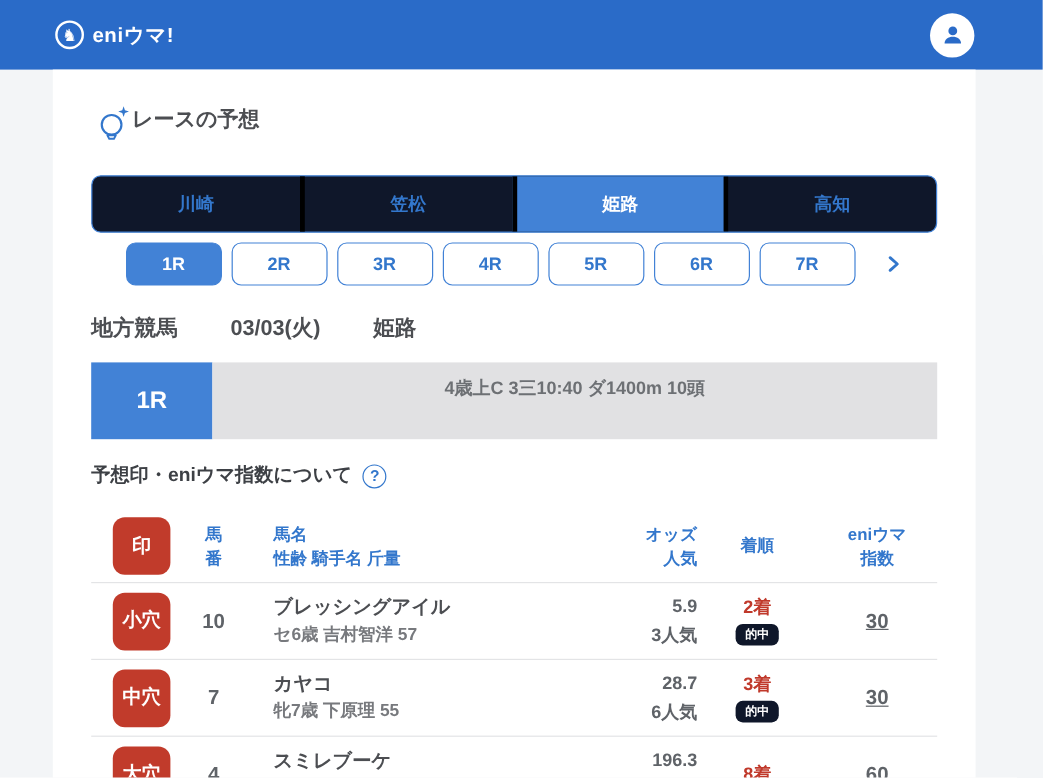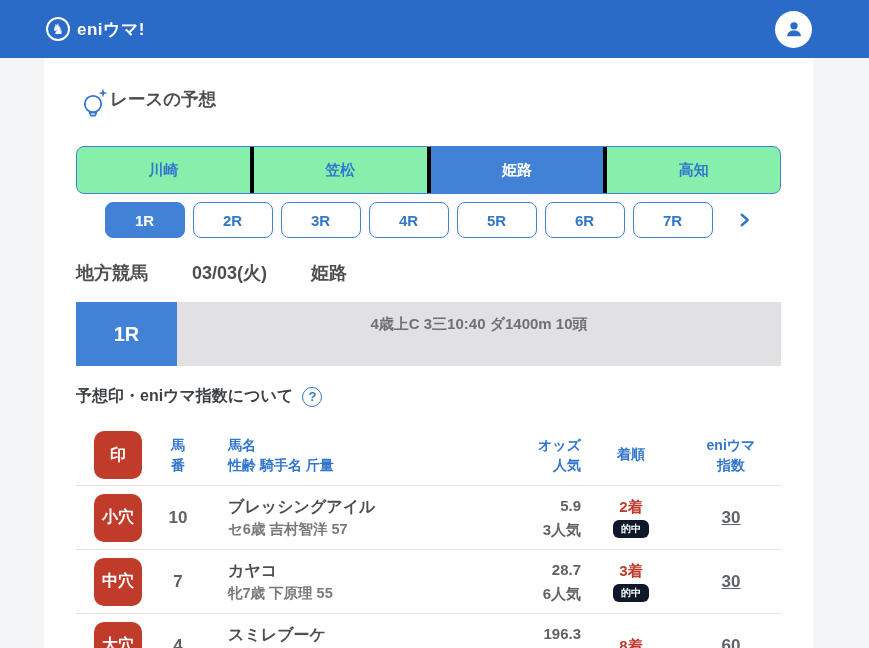--- a/index.html
+++ b/index.html
@@ -29,21 +29,21 @@
   
   .card {
     margin-left:44px; width:769px; min-height:590px;
     background:#fff; padding:18px 32px 0;
   }
   .title-row { display:flex; align-items:flex-start; margin:11px 0 0 4px; }
   .page-title { font-size:17.5px; font-weight:bold; color:#4c4e52; }
   
   .track-tabs {
     display:flex; height:48px; margin-top:29px;
-    border:1px solid #4282d6; border-radius:8px; background:#86efac;
+    border:1px solid #4282d6; border-radius:8px; background:#0f172a;
   }
   .track-tab {
     flex:1; display:flex; align-items:center; justify-content:center;
     font-size:15px; font-weight:bold; color:#3377cc; cursor:pointer;
     border-left:4px solid #000000;
   }
   .track-tab:first-child { border-left:none; border-radius:7px 0 0 7px; }
   .track-tab:last-child { border-radius:0 7px 7px 0; }
   .track-tab.selected { background:#4282d6; color:#fff; }
   

